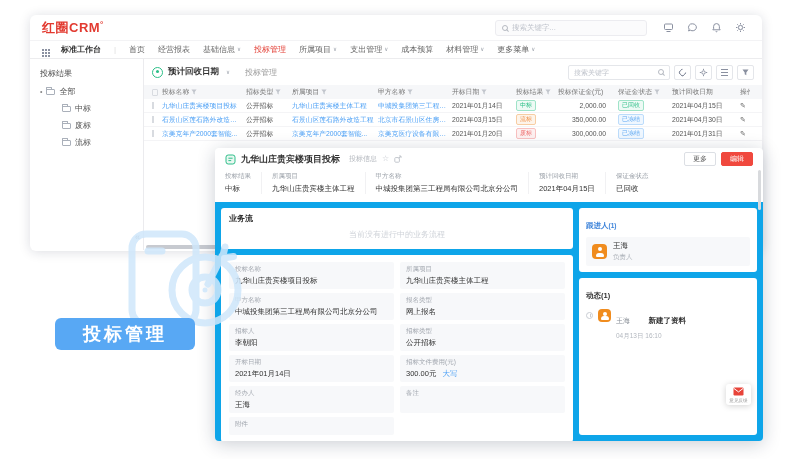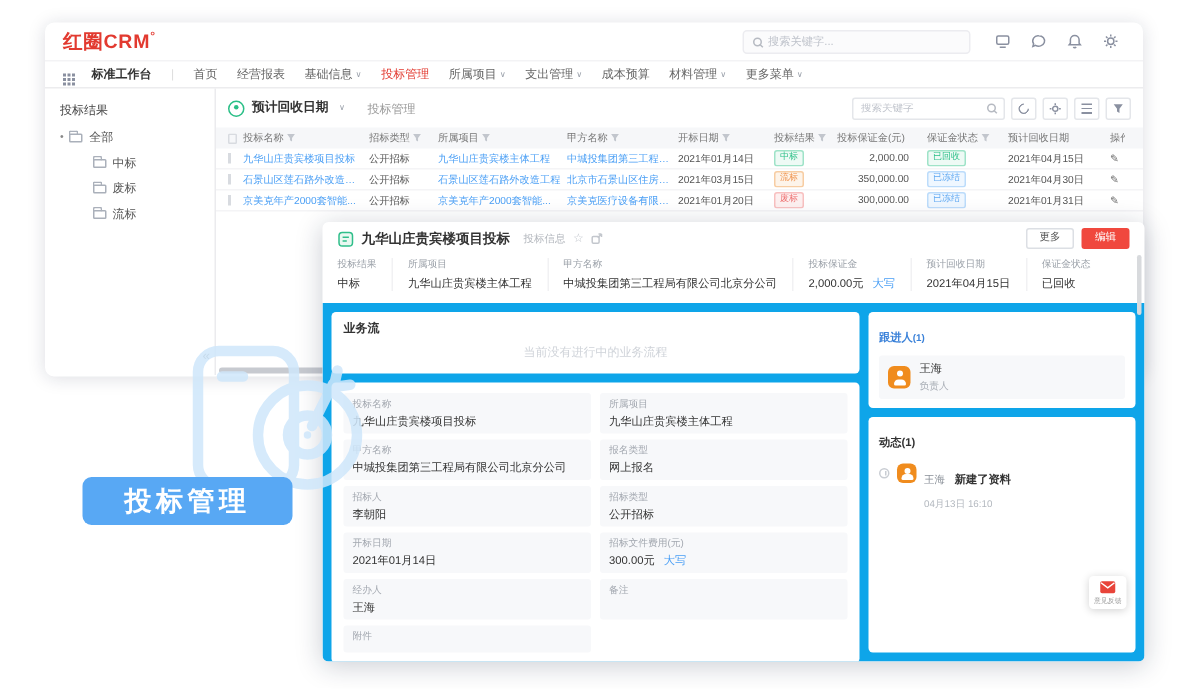--- a/index.html
+++ b/index.html
@@ -104,21 +104,21 @@
   .avatar::after{content:"";position:absolute;left:50%;bottom:2px;width:8px;height:4px;margin-left:-4px;background:#fff;border-radius:3px 3px 1px 1px}
   .avatar.small{width:13px;height:13px}
   .fl-name{font-size:7.5px;color:#333}
   .fl-role{font-size:6.5px;color:#a8adb5;margin-top:2px}
   .act-card{padding:6px 7px;flex:1}
   .act-title{font-size:7.5px;color:#333;font-weight:bold}
   .act-row{display:flex;gap:5px;margin-top:7px;align-items:flex-start}
   .clock{width:7px;height:7px;border:1px solid #c9cdd3;border-radius:50%;margin-top:3px;position:relative;flex:0 0 auto}
   .clock::after{content:"";position:absolute;left:2.5px;top:1px;width:1px;height:2.5px;background:#c9cdd3}
   .act-actor{font-size:7px;color:#8a9098}
-  .act-text{font-size:7.5px;color:#333;font-weight:bold;margin-left:2px}
+  .act-text{font-size:7.5px;color:#333;font-weight:bold;margin-left:14px}
   .act-time{font-size:6.5px;color:#b3b8bf;margin-top:5px}
   .vscroll{position:absolute;right:2px;top:22px;width:3px;height:40px;background:#d8dadd;border-radius:2px;cursor:pointer}
   .feedback{position:absolute;right:12px;top:236px;width:25px;background:#fff;border-radius:3px;box-shadow:0 1px 6px rgba(0,0,0,.18);padding:3px 2px 2px;text-align:center;cursor:pointer}
   .fb-label{font-size:5px;color:#999;margin-top:1px;letter-spacing:0;transform:scale(.92);white-space:nowrap}
 
   
   .watermark{position:absolute;left:126px;top:218px;z-index:5;opacity:.85;pointer-events:none}
   .tag-label{position:absolute;left:55px;top:318px;width:140px;height:32px;background:#58a8f4;border-radius:6px;color:#fff;font-size:18px;letter-spacing:3px;display:flex;align-items:center;justify-content:center;z-index:5;font-weight:bold}
 </style>
 </head>
@@ -364,24 +364,20 @@
     </span>
     <span class="sum-cell">
       <div class="sum-label">所属项目</div>
       <div class="sum-value link">九华山庄贵宾楼主体工程</div>
     </span>
     <span class="sum-cell">
       <div class="sum-label">甲方名称</div>
       <div class="sum-value link">中城投集团第三工程局有限公司北京分公司</div>
     </span>
     <span class="sum-cell">
-      <div class="sum-label">投标保证金</div>
-      <div class="sum-value"><span>2,000.00元</span><span class="caps">大写</span></div>
-    </span>
-    <span class="sum-cell">
       <div class="sum-label">预计回收日期</div>
       <div class="sum-value">2021年04月15日</div>
     </span>
     <span class="sum-cell">
       <div class="sum-label">保证金状态</div>
       <div class="sum-value">已回收</div>
     </span>
   </div>
 
   <div class="dlg-body">

